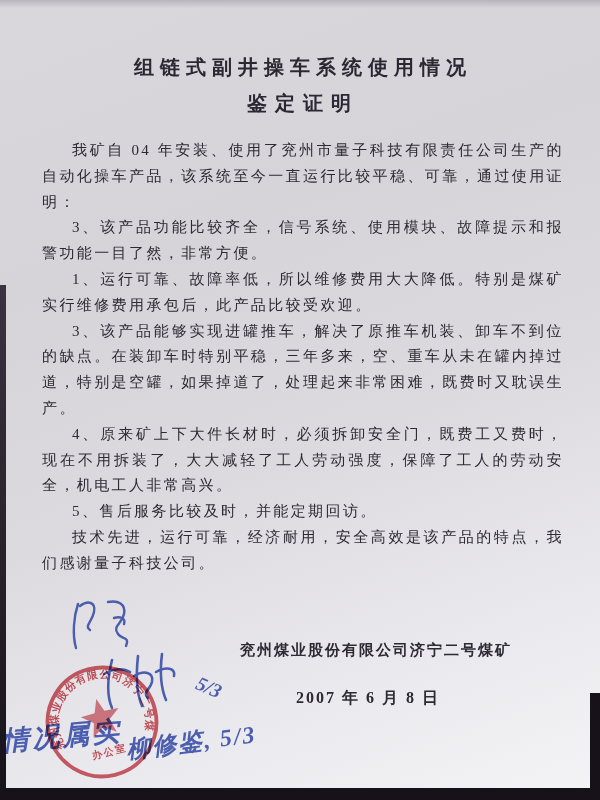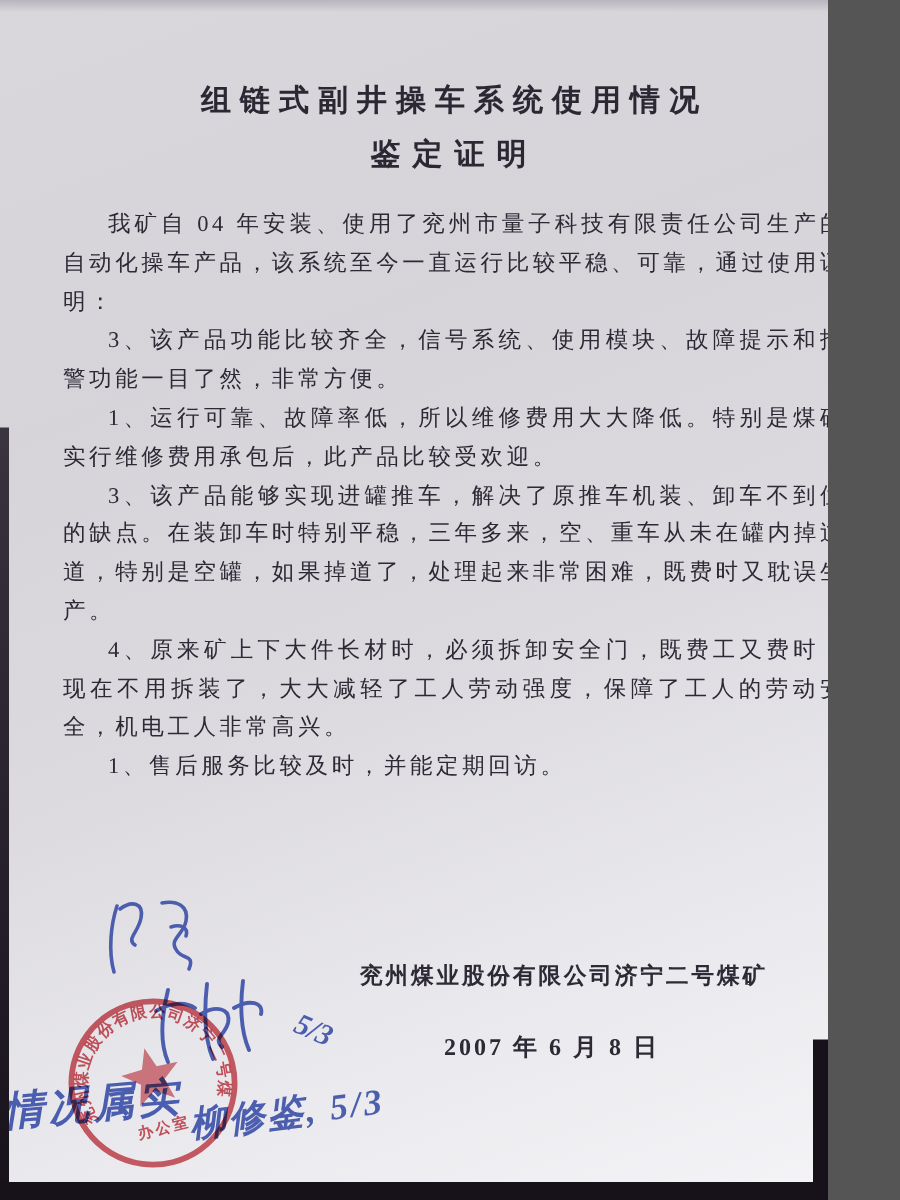--- a/index.html
+++ b/index.html
@@ -1,17 +1,17 @@
 <!DOCTYPE html>
 <html><head>
 <meta charset="utf-8">
 <style>
   html,body{margin:0;padding:0;background:#555;}
   .scan{
-    position:relative; width:552px; height:800px; overflow:hidden;
+    position:relative; width:600px; height:800px; overflow:hidden;
     background:linear-gradient(160deg,#d9d6dc 0%, #d6d3d9 30%, #dcdadf 55%, #e9e8ec 78%, #f4f3f6 100%);
     font-family:"Liberation Serif","DejaVu Serif",serif;
   }
   
   .edge{position:absolute;background:#17121a;}
   .edge-bottom{left:0;bottom:0;width:600px;height:12px;}
   .edge-left{left:0;top:285px;width:6px;height:515px;background:linear-gradient(#3a3340,#17121a);}
   .edge-right{right:0;top:693px;width:10px;height:107px;}
   .shade-top{position:absolute;left:0;top:0;width:600px;height:8px;background:linear-gradient(#b9b4bd,rgba(185,180,189,0));}
 
@@ -48,21 +48,22 @@
   <div class="content">
     <h1 class="title">组链式副井操车系统使用情况</h1>
     <h2 class="subtitle">鉴定证明</h2>
 
     <div class="bodytext">
       <p>我矿自 04 年安装、使用了兖州市量子科技有限责任公司生产的自动化操车产品，该系统至今一直运行比较平稳、可靠，通过使用证明：</p>
       <p>3、该产品功能比较齐全，信号系统、使用模块、故障提示和报警功能一目了然，非常方便。</p>
       <p>1、运行可靠、故障率低，所以维修费用大大降低。特别是煤矿实行维修费用承包后，此产品比较受欢迎。</p>
       <p>3、该产品能够实现进罐推车，解决了原推车机装、卸车不到位的缺点。在装卸车时特别平稳，三年多来，空、重车从未在罐内掉过道，特别是空罐，如果掉道了，处理起来非常困难，既费时又耽误生产。</p>
       <p>4、原来矿上下大件长材时，必须拆卸安全门，既费工又费时，现在不用拆装了，大大减轻了工人劳动强度，保障了工人的劳动安全，机电工人非常高兴。</p>
-      <p>1、售后服务比较及时，并能定期回访。</p>
+      <p>5、售后服务比较及时，并能定期回访。</p>
+      <p>技术先进，运行可靠，经济耐用，安全高效是该产品的特点，我们感谢量子科技公司。</p>
     </div>
   </div>
 
   <div class="company">兖州煤业股份有限公司济宁二号煤矿</div>
   <div class="datetext">2007 年 6 月 8 日</div>
 
   <svg class="scribble" style="left:66px;top:596px;" width="80" height="62" viewBox="0 0 80 62">
     <g fill="none" stroke="#3b4fa8" stroke-width="2.4" stroke-linecap="round" opacity="0.9">
       <path d="M12,8 C8,20 6,38 10,52 M14,10 C22,4 30,6 28,16 C26,26 18,30 24,34"></path>
       <path d="M42,6 C52,4 60,8 58,18 C56,28 46,30 52,38 C56,44 64,40 60,50 M48,22 C54,20 60,22 58,28"></path>

